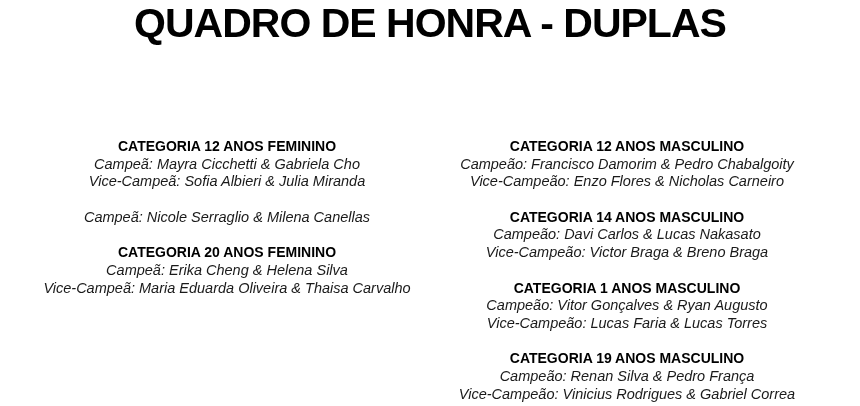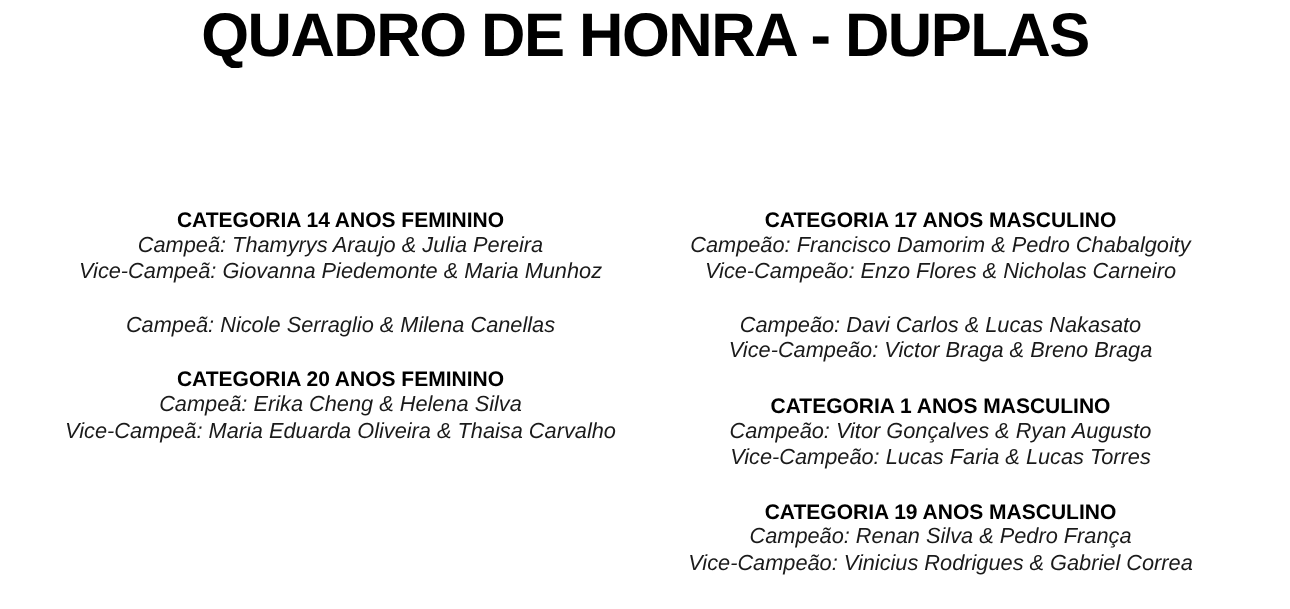--- a/index.html
+++ b/index.html
@@ -52,41 +52,42 @@
 </style>
 </head>
 <body>
 
 <div class="page-title">QUADRO DE HONRA - DUPLAS</div>
 
 <div class="columns">
 
   <div class="column">
     <div class="section">
-      <div class="category">CATEGORIA 14 ANOS FEMININO</div>
-      <div class="champ-line">Campeã: Thamyrys Araujo &amp; Julia Pereira</div>
-      <div class="vice-line">Vice-Campeã: Giovanna Piedemonte &amp; Maria Munhoz</div>
+      <div class="category">CATEGORIA 12 ANOS FEMININO</div>
+      <div class="champ-line">Campeã: Mayra Cicchetti &amp; Gabriela Cho</div>
+      <div class="vice-line">Vice-Campeã: Sofia Albieri &amp; Julia Miranda</div>
     </div>
     <div class="section">
       <div class="champ-line">Campeã: Nicole Serraglio &amp; Milena Canellas</div>
     </div>
     <div class="section">
       <div class="category">CATEGORIA 20 ANOS FEMININO</div>
       <div class="champ-line">Campeã: Erika Cheng &amp; Helena Silva</div>
       <div class="vice-line">Vice-Campeã: Maria Eduarda Oliveira &amp; Thaisa Carvalho</div>
     </div>
   </div>
 
   <div class="column">
     <div class="section">
-      <div class="category">CATEGORIA 17 ANOS MASCULINO</div>
+      <div class="category">CATEGORIA 12 ANOS MASCULINO</div>
       <div class="champ-line">Campeão: Francisco Damorim &amp; Pedro Chabalgoity</div>
       <div class="vice-line">Vice-Campeão: Enzo Flores &amp; Nicholas Carneiro</div>
     </div>
     <div class="section">
+      <div class="category">CATEGORIA 14 ANOS MASCULINO</div>
       <div class="champ-line">Campeão: Davi Carlos &amp; Lucas Nakasato</div>
       <div class="vice-line">Vice-Campeão: Victor Braga &amp; Breno Braga</div>
     </div>
     <div class="section">
       <div class="category">CATEGORIA 1 ANOS MASCULINO</div>
       <div class="champ-line">Campeão: Vitor Gonçalves &amp; Ryan Augusto</div>
       <div class="vice-line">Vice-Campeão: Lucas Faria &amp; Lucas Torres</div>
     </div>
     <div class="section">
       <div class="category">CATEGORIA 19 ANOS MASCULINO</div>

